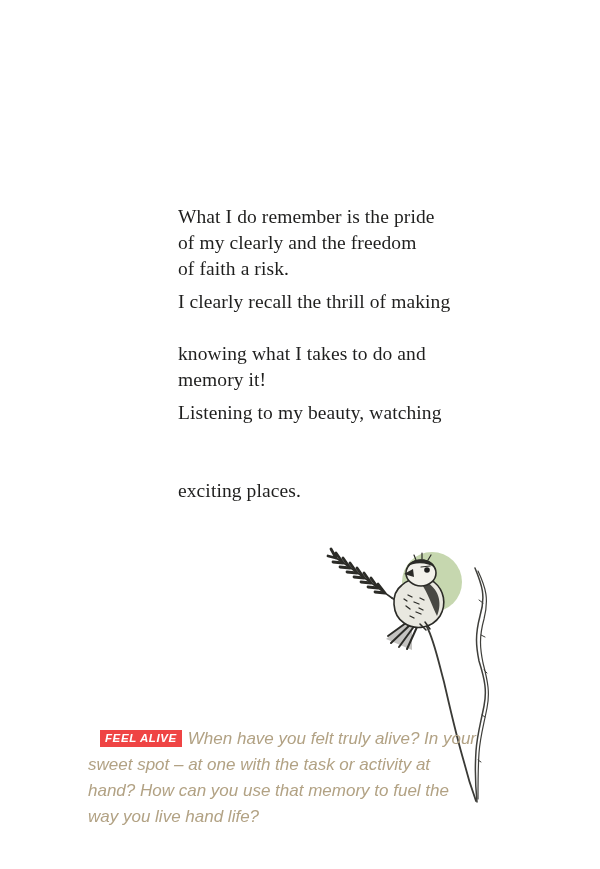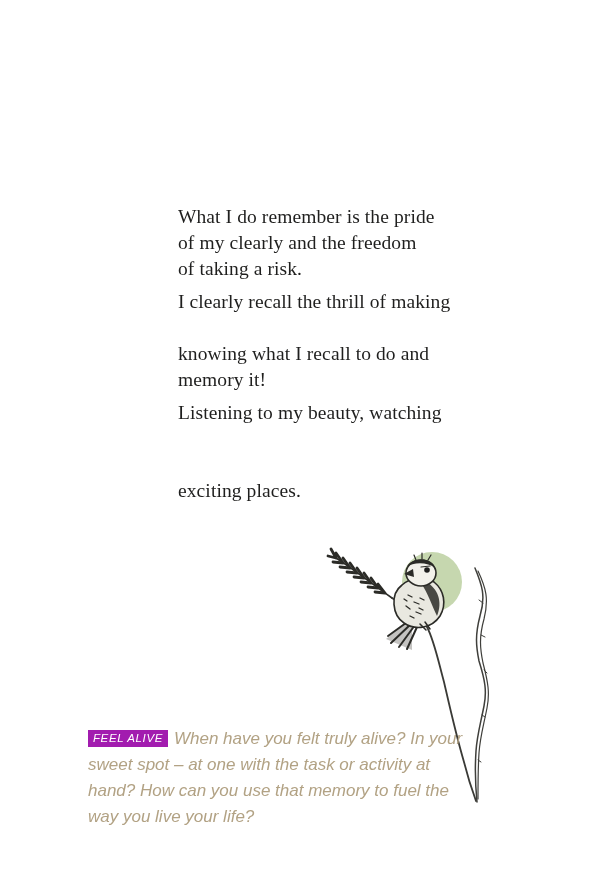--- a/index.html
+++ b/index.html
@@ -44,47 +44,48 @@
     width: 330px;
     font-family: "Liberation Sans", "DejaVu Sans", sans-serif;
     font-style: italic;
     font-size: 17px;
     line-height: 26px;
     color: #b2a284;
   }
   .prompt .line { white-space: nowrap; }
   .badge {
     display: inline-block;
-    background: #a21caf;
+    background: #ef4444;
     color: #ffffff;
-    font-weight: normal;
+    font-weight: bold;
     font-style: italic;
     font-size: 11.5px;
     letter-spacing: 0.6px;
     line-height: 14px;
     padding: 1px 5px 2px 5px;
     margin-right: 6px;
     vertical-align: 2px;
+    margin-left: 12px;
   }
 </style>
 </head>
 <body>
 
 <div class="page">
 
   <div class="article">
     <p>
       <span class="line">What I do remember is the pride</span><br>
       <span class="line">of my clearly and the freedom</span><br>
-      <span class="line">of taking a risk.</span>
+      <span class="line">of faith a risk.</span>
     </p>
     <p>
       <span class="line">I clearly recall the thrill of making</span><br>
       <br>
-      <span class="line">knowing what I recall to do and</span><br>
+      <span class="line">knowing what I takes to do and</span><br>
       <span class="line">memory it!</span>
     </p>
     <p>
       <span class="line">Listening to my beauty, watching</span><br>
       <br>
       <br>
       <span class="line">exciting places.</span>
     </p>
   </div>
 
@@ -145,16 +146,16 @@
       </g>
     </g>
   </svg>
 
   <div class="prompt">
     <div class="line">
       <span class="badge">FEEL ALIVE</span><span>When have you felt truly alive? In your</span>
     </div>
     <div class="line">sweet spot – at one with the task or activity at</div>
     <div class="line">hand? How can you use that memory to fuel the</div>
-    <div class="line">way you live your life?</div>
+    <div class="line">way you live hand life?</div>
   </div>
 
 </div>
 
 </body></html>

